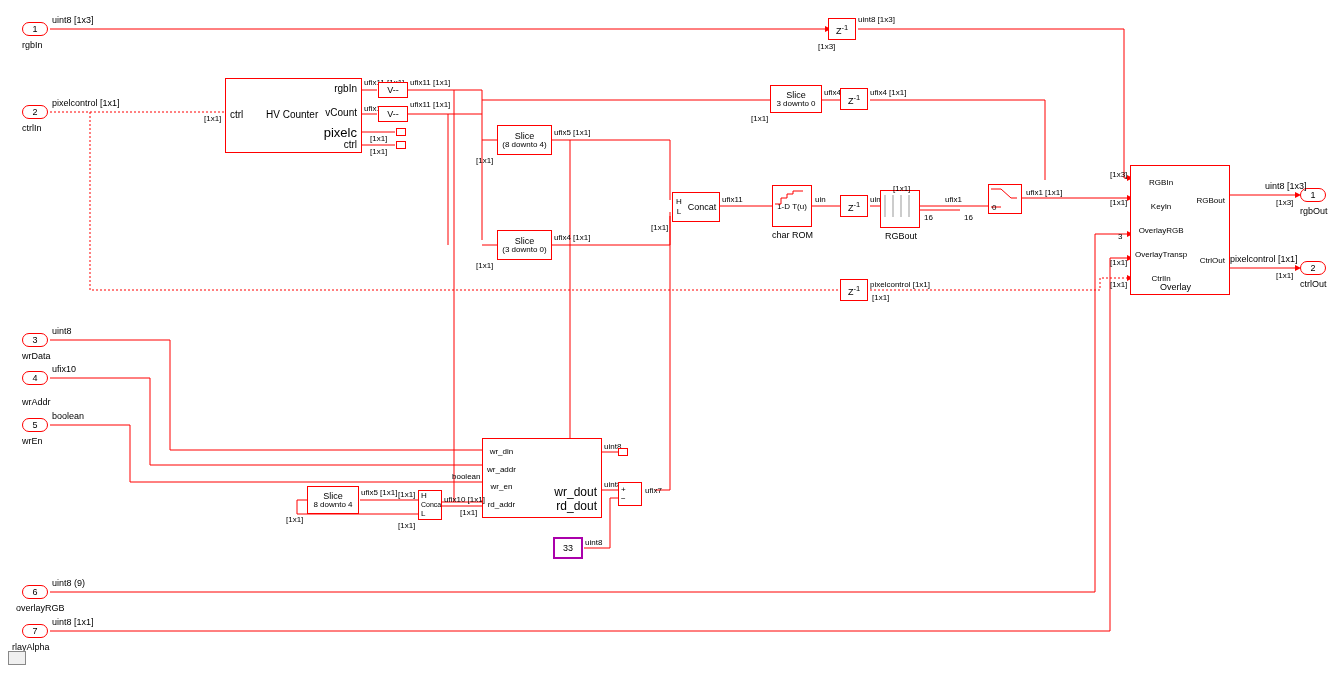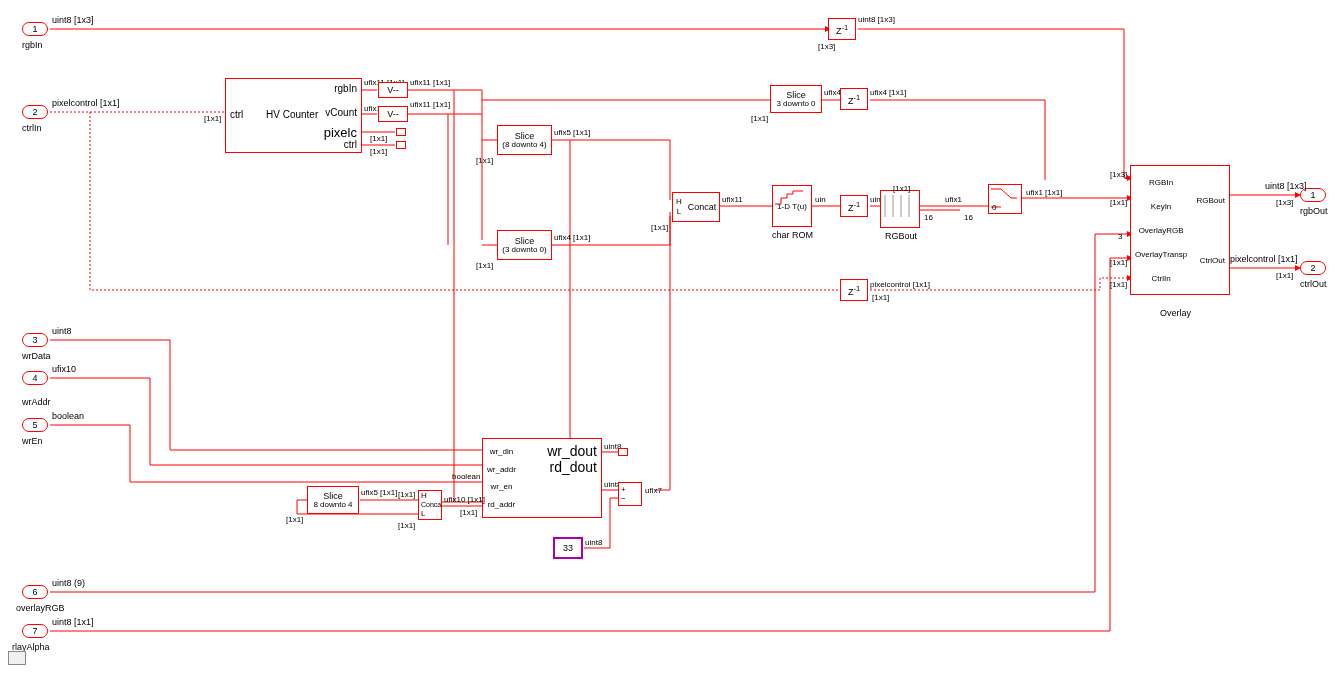--- a/index.html
+++ b/index.html
@@ -268,21 +268,21 @@
 <div class="label small" style="left:872px;top:293px">[1x1]</div>
 
 <div class="block" style="left:482px;top:438px;width:120px;height:80px;justify-content:flex-start;align-items:stretch;padding:4px">
   <div style="display:flex;flex-direction:column;justify-content:space-around;height:100%;font-size:8px">
     <span>wr_din</span>
     <span>wr_addr</span>
     <span>wr_en</span>
     <span>rd_addr</span>
   </div>
   <div style="flex:1"></div>
-  <div style="display:flex;flex-direction:column;justify-content:flex-start;height:100%;font-size:14px;text-align:right">
+  <div style="display:flex;flex-direction:column;justify-content:flex-end;height:100%;font-size:12px;text-align:right">
     <span>wr_dout</span>
     <span>rd_dout</span>
   </div>
 </div>
 <div class="label small" style="left:604px;top:442px">uint8</div>
 <div class="label small" style="left:604px;top:480px">uint8</div>
 <div class="label small" style="left:452px;top:472px">boolean</div>
 <div class="block term" style="left:618px;top:448px"></div>
 
 <div class="block slice" style="left:307px;top:486px;width:52px;height:28px">
@@ -320,20 +320,20 @@
     <span>OverlayRGB</span>
     <span>OverlayTransp</span>
     <span>CtrlIn</span>
   </div>
   <div style="flex:1"></div>
   <div style="display:flex;flex-direction:column;justify-content:space-around;height:100%;font-size:8px;text-align:right">
     <span>RGBout</span>
     <span>CtrlOut</span>
   </div>
 </div>
-<div class="label" style="left:1160px;top:308px">Overlay</div>
+<div class="label" style="left:1160px;top:282px">Overlay</div>
 <div class="label small" style="left:1110px;top:170px">[1x3]</div>
 <div class="label small" style="left:1110px;top:198px">[1x1]</div>
 <div class="label small" style="left:1118px;top:232px">3</div>
 <div class="label small" style="left:1110px;top:258px">[1x1]</div>
 <div class="label small" style="left:1110px;top:280px">[1x1]</div>
 
 <div class="corner"></div>
 
 </body></html>

